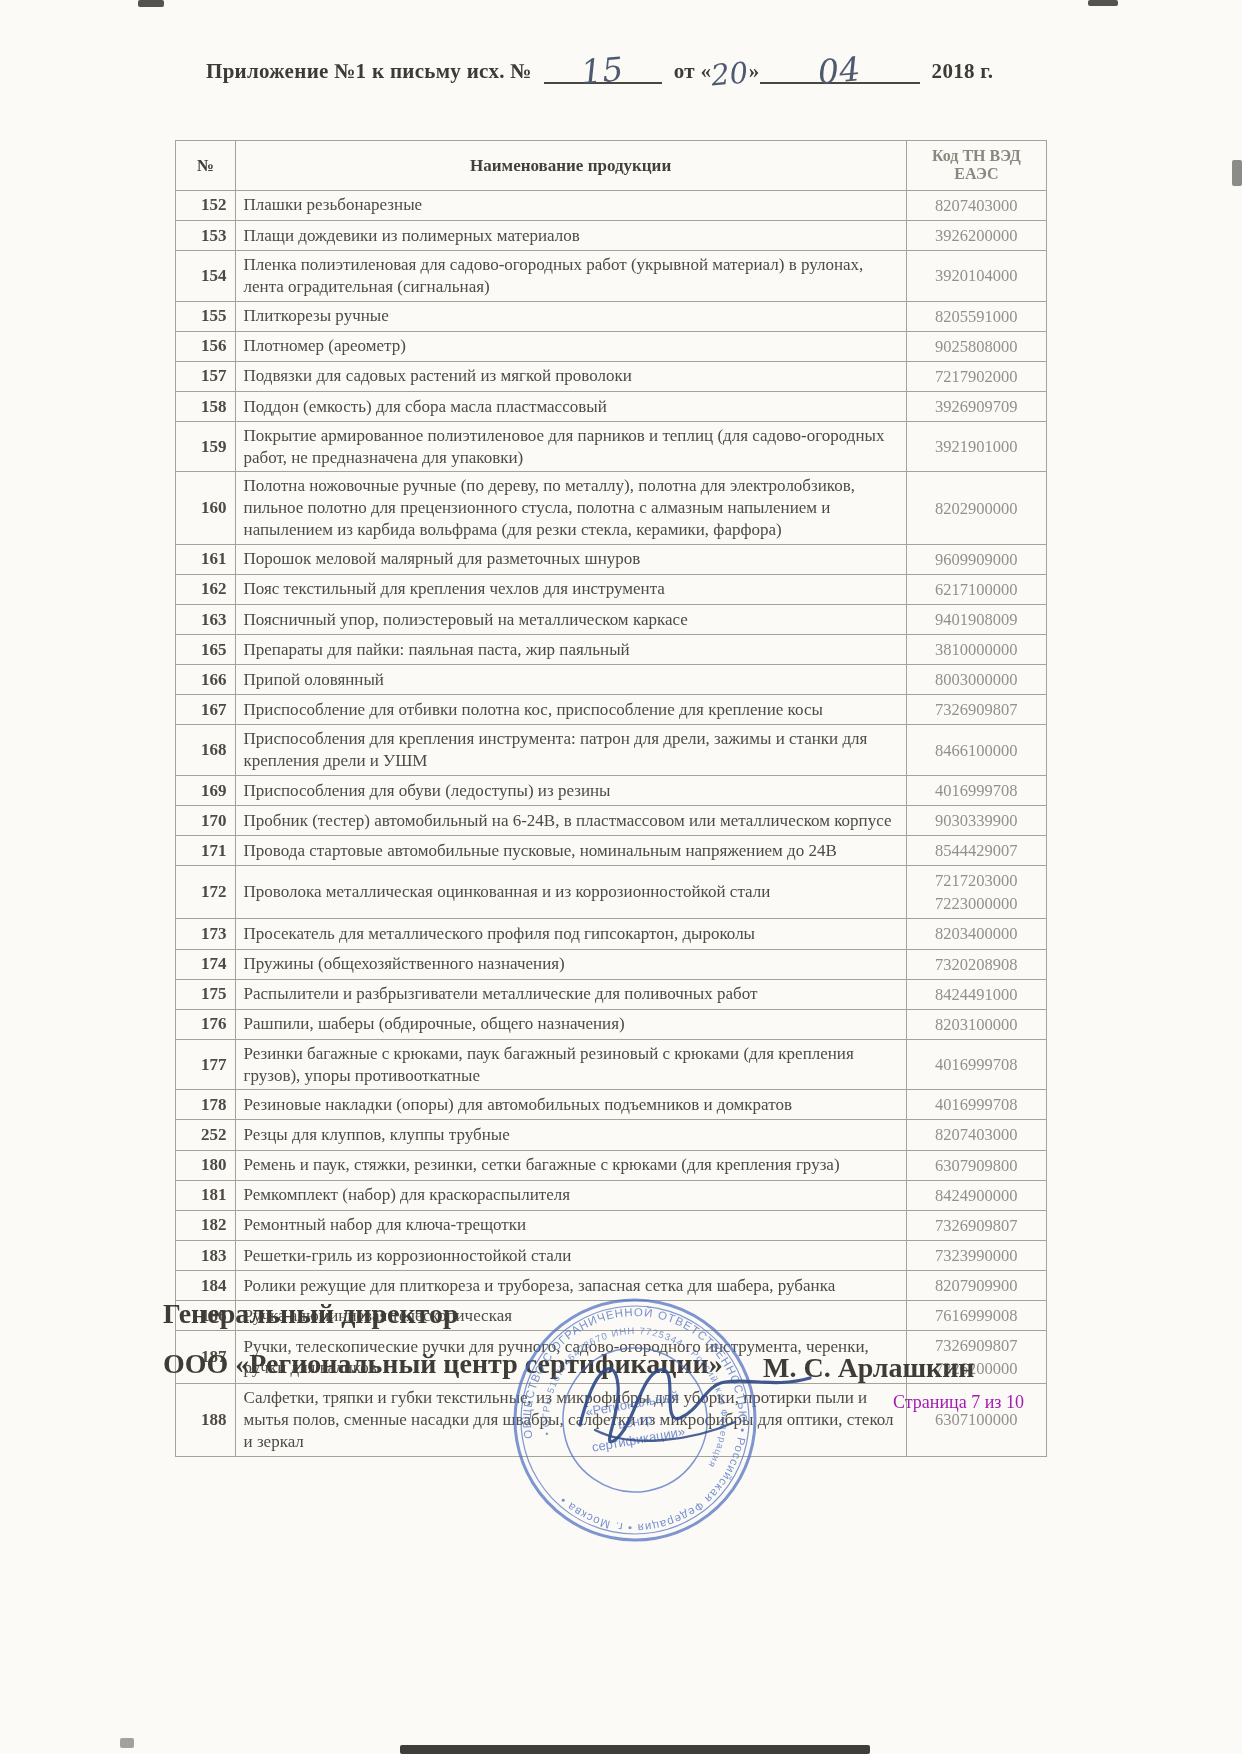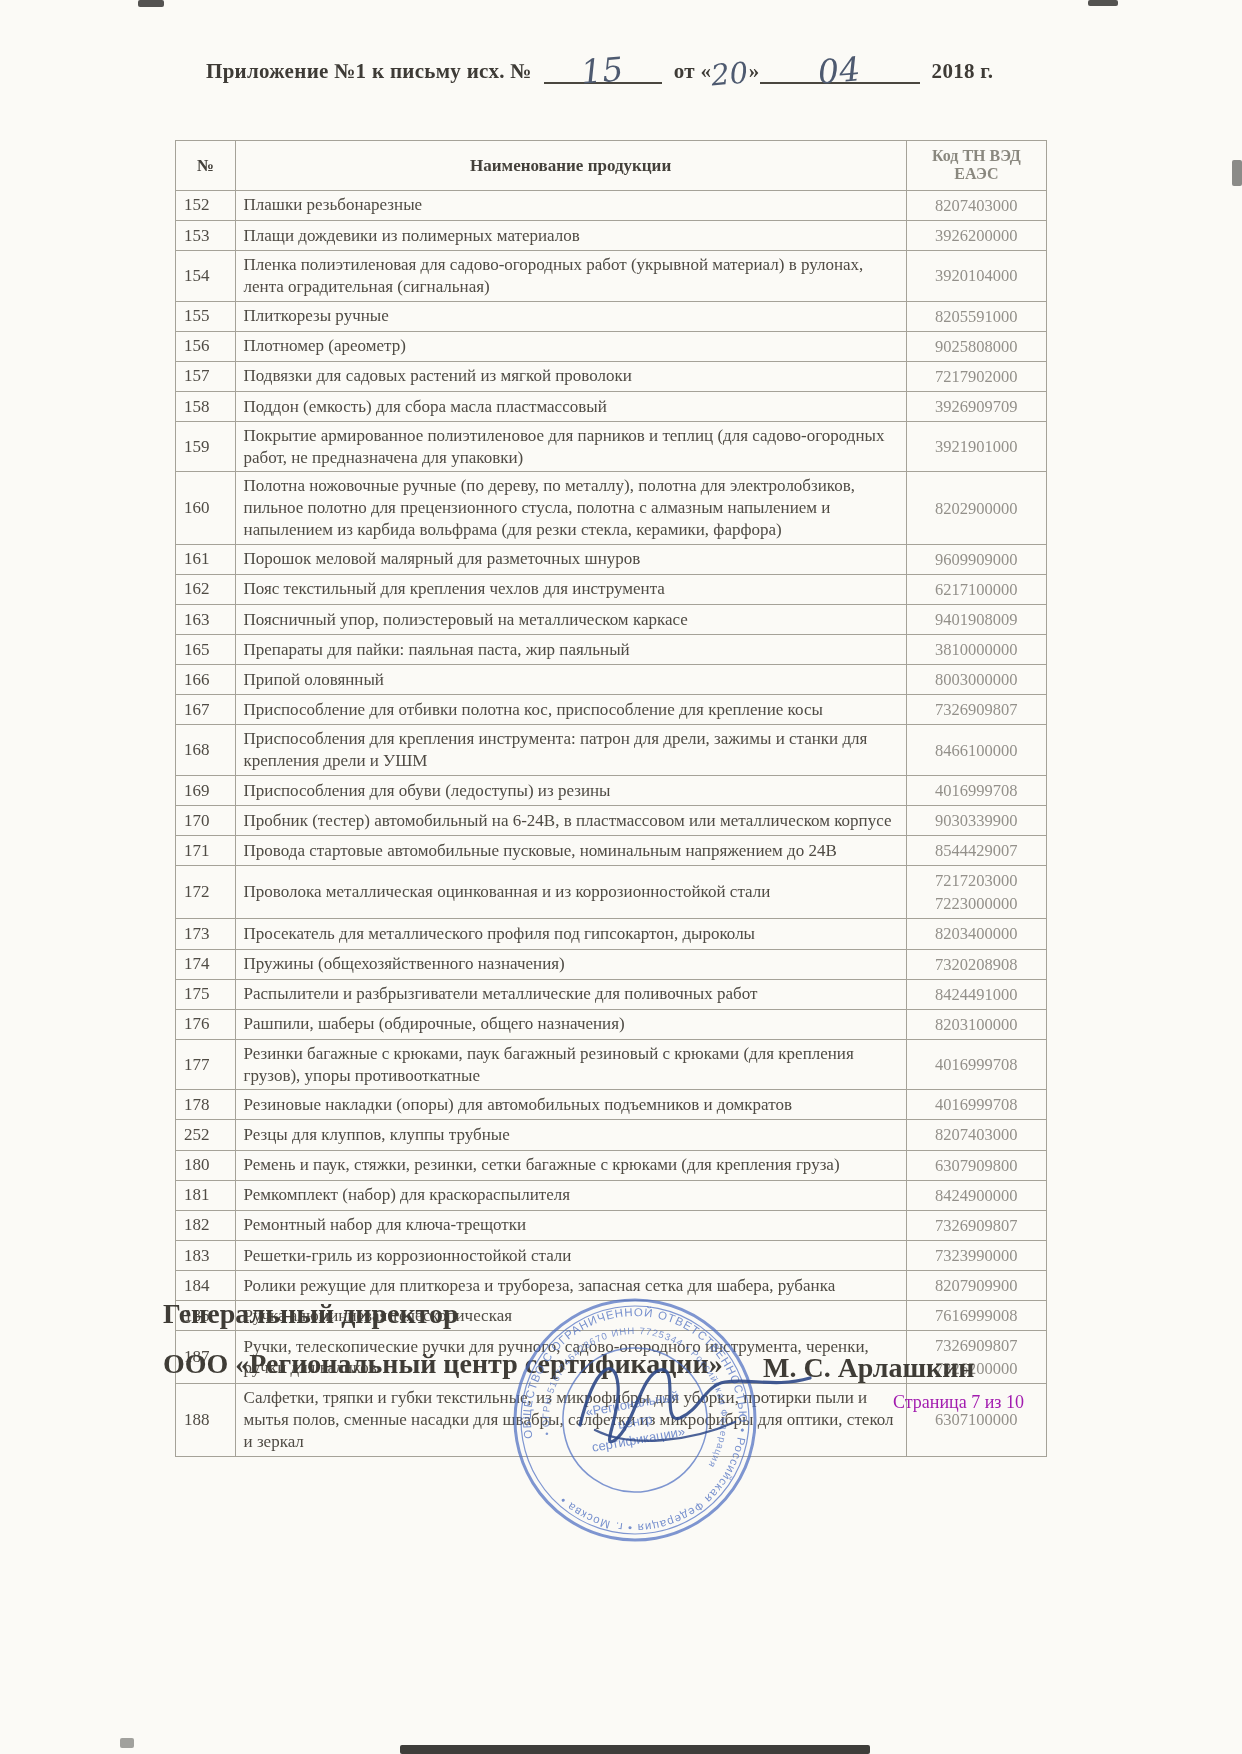--- a/index.html
+++ b/index.html
@@ -48,21 +48,21 @@
     color:#4f4b44;font-size:17px;
   }
   .products th,.products td{
     border:1px solid #a5a298;padding:3px 8px;vertical-align:middle;
     line-height:1.28;
   }
   .products th{
     font-weight:bold;color:#44413b;text-align:center;padding:6px 4px;
   }
   .products th.h-code{color:#8a887f;font-size:16px;line-height:1.15;margin-top:12px;}
-  .col-num{width:50px;text-align:left;vertical-align:top;padding-top:4px;}
+  .col-num{width:50px;text-align:right;vertical-align:top;padding-top:4px;font-weight:bold;}
   .col-name{width:656px;}
   .col-code{width:130px;text-align:center;color:#93908a;font-size:16.5px;}
   .code-line{padding:1px 0;}
 
   
   .footer-text{position:absolute;color:#3f3c36;font-weight:bold;font-size:28px;}
   .f-director{left:163px;top:1298px;}
   .f-company{left:163px;top:1348px;}
   .f-name{left:763px;top:1352px;}
   .f-page{

